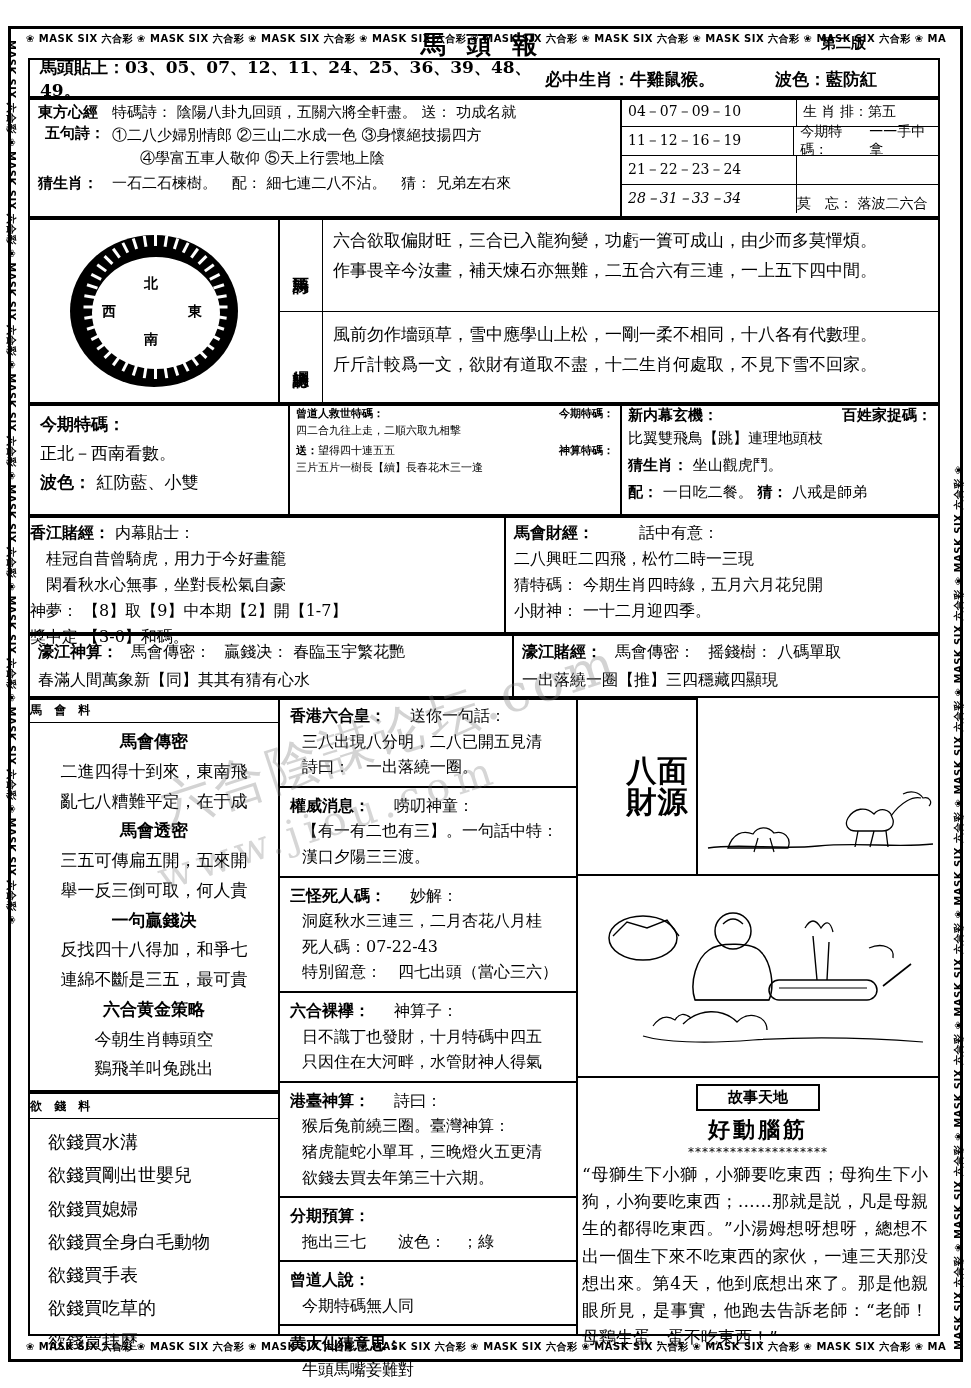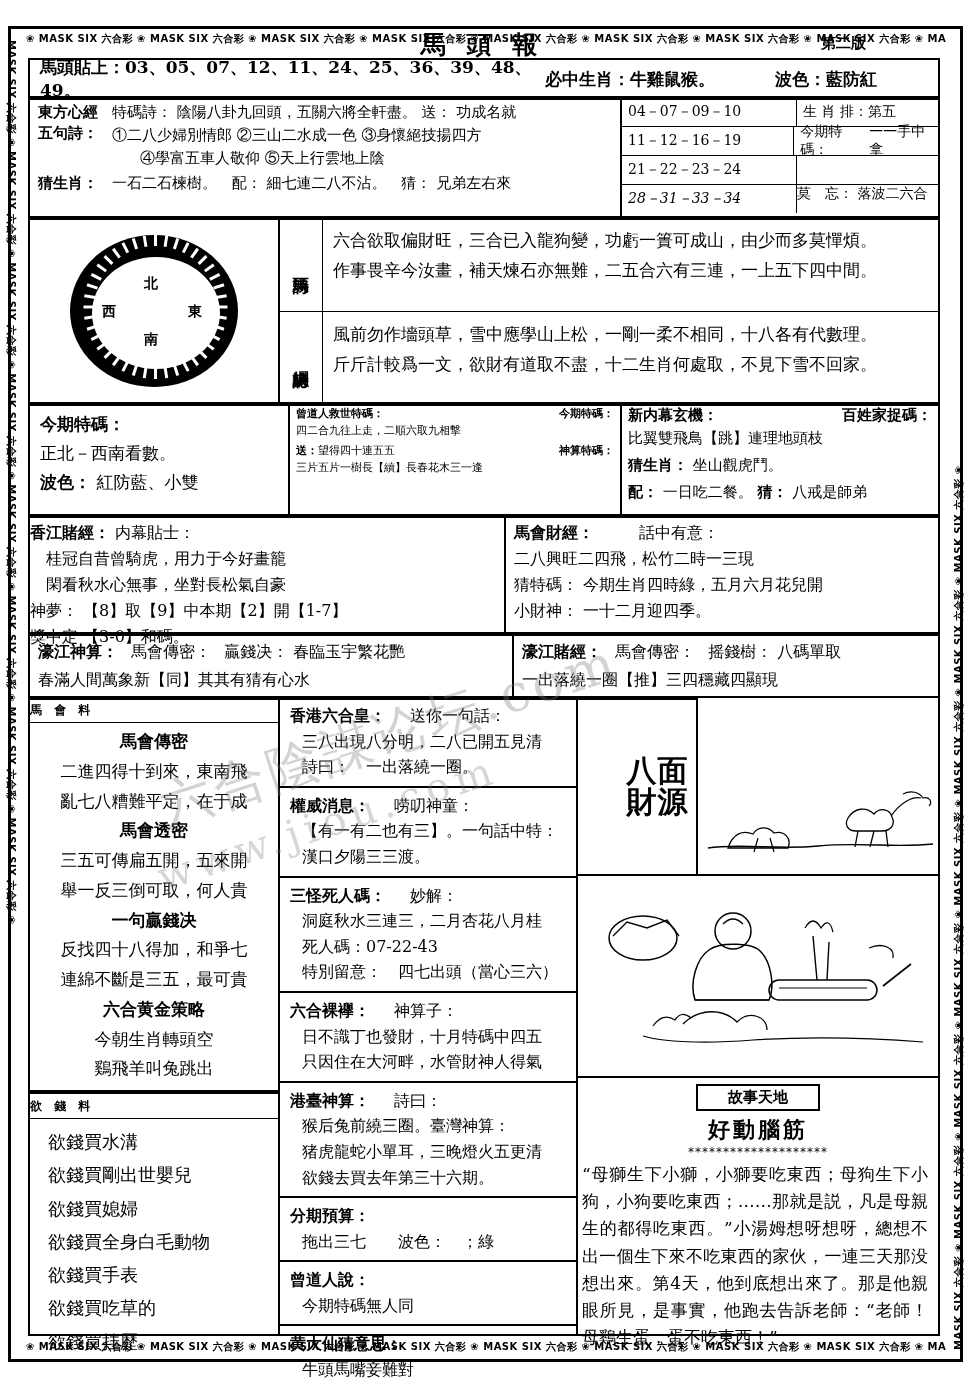--- a/index.html
+++ b/index.html
@@ -33,27 +33,27 @@
   .row-paste .c2{width:230px;}
   .row-paste .c3{width:160px;}
 
   
   .b2{position:absolute;left:28px;top:96px;width:908px;height:120px;display:flex;}
   .b2-left{width:590px;border-right:2px solid #000;position:relative;font-family:"DejaVu Serif","Liberation Serif",serif;font-size:15px;}
   .b2-right{width:316px;font-family:"DejaVu Serif","Liberation Serif",serif;font-size:14px;}
   .l-row{display:flex;padding:3px 6px 0 8px;line-height:1.5;}
   .l-row .k{width:74px;flex:none;font-weight:bold;}
   .five{display:flex;padding:0 6px 0 8px;}
-  .five .k{width:74px;flex:none;font-weight:bold;}
+  .five .k{width:74px;flex:none;font-weight:bold;text-align:center;}
   .five .v div{line-height:1.55;}
   .r-row{display:flex;border-bottom:1px solid #000;height:28px;align-items:center;}
   .r-row:last-child{border-bottom:none;}
   .r-row .ka{width:168px;padding-left:6px;border-right:1px solid #000;height:100%;display:flex;align-items:center;}
   .r-row .kb{padding-left:6px;display:flex;align-items:center;}
-  .r-sub{display:flex;height:28px;align-items:flex-start;}
+  .r-sub{display:flex;height:28px;align-items:flex-end;}
   .r-sub .ka{width:168px;padding-left:6px;border-right:1px solid #000;height:100%;display:flex;align-items:center;font-style:italic;}
 
   
   .b3{position:absolute;left:28px;top:216px;width:908px;height:186px;display:flex;}
   .compass-cell{width:248px;border-right:2px solid #000;display:flex;align-items:center;justify-content:center;}
   .poem-cell{flex:1;font-family:"DejaVu Serif","Liberation Serif",serif;font-size:17px;}
   .poem-row{display:flex;height:93px;border-bottom:1px solid #000;}
   .poem-row:last-child{border-bottom:none;}
   .poem-row .pk{width:42px;flex:none;border-right:1px solid #000;display:flex;flex-direction:column;align-items:center;justify-content:center;font-weight:bold;font-size:16px;line-height:1.35;}
   .poem-row .pv{padding:8px 6px 0 10px;line-height:1.75;}

